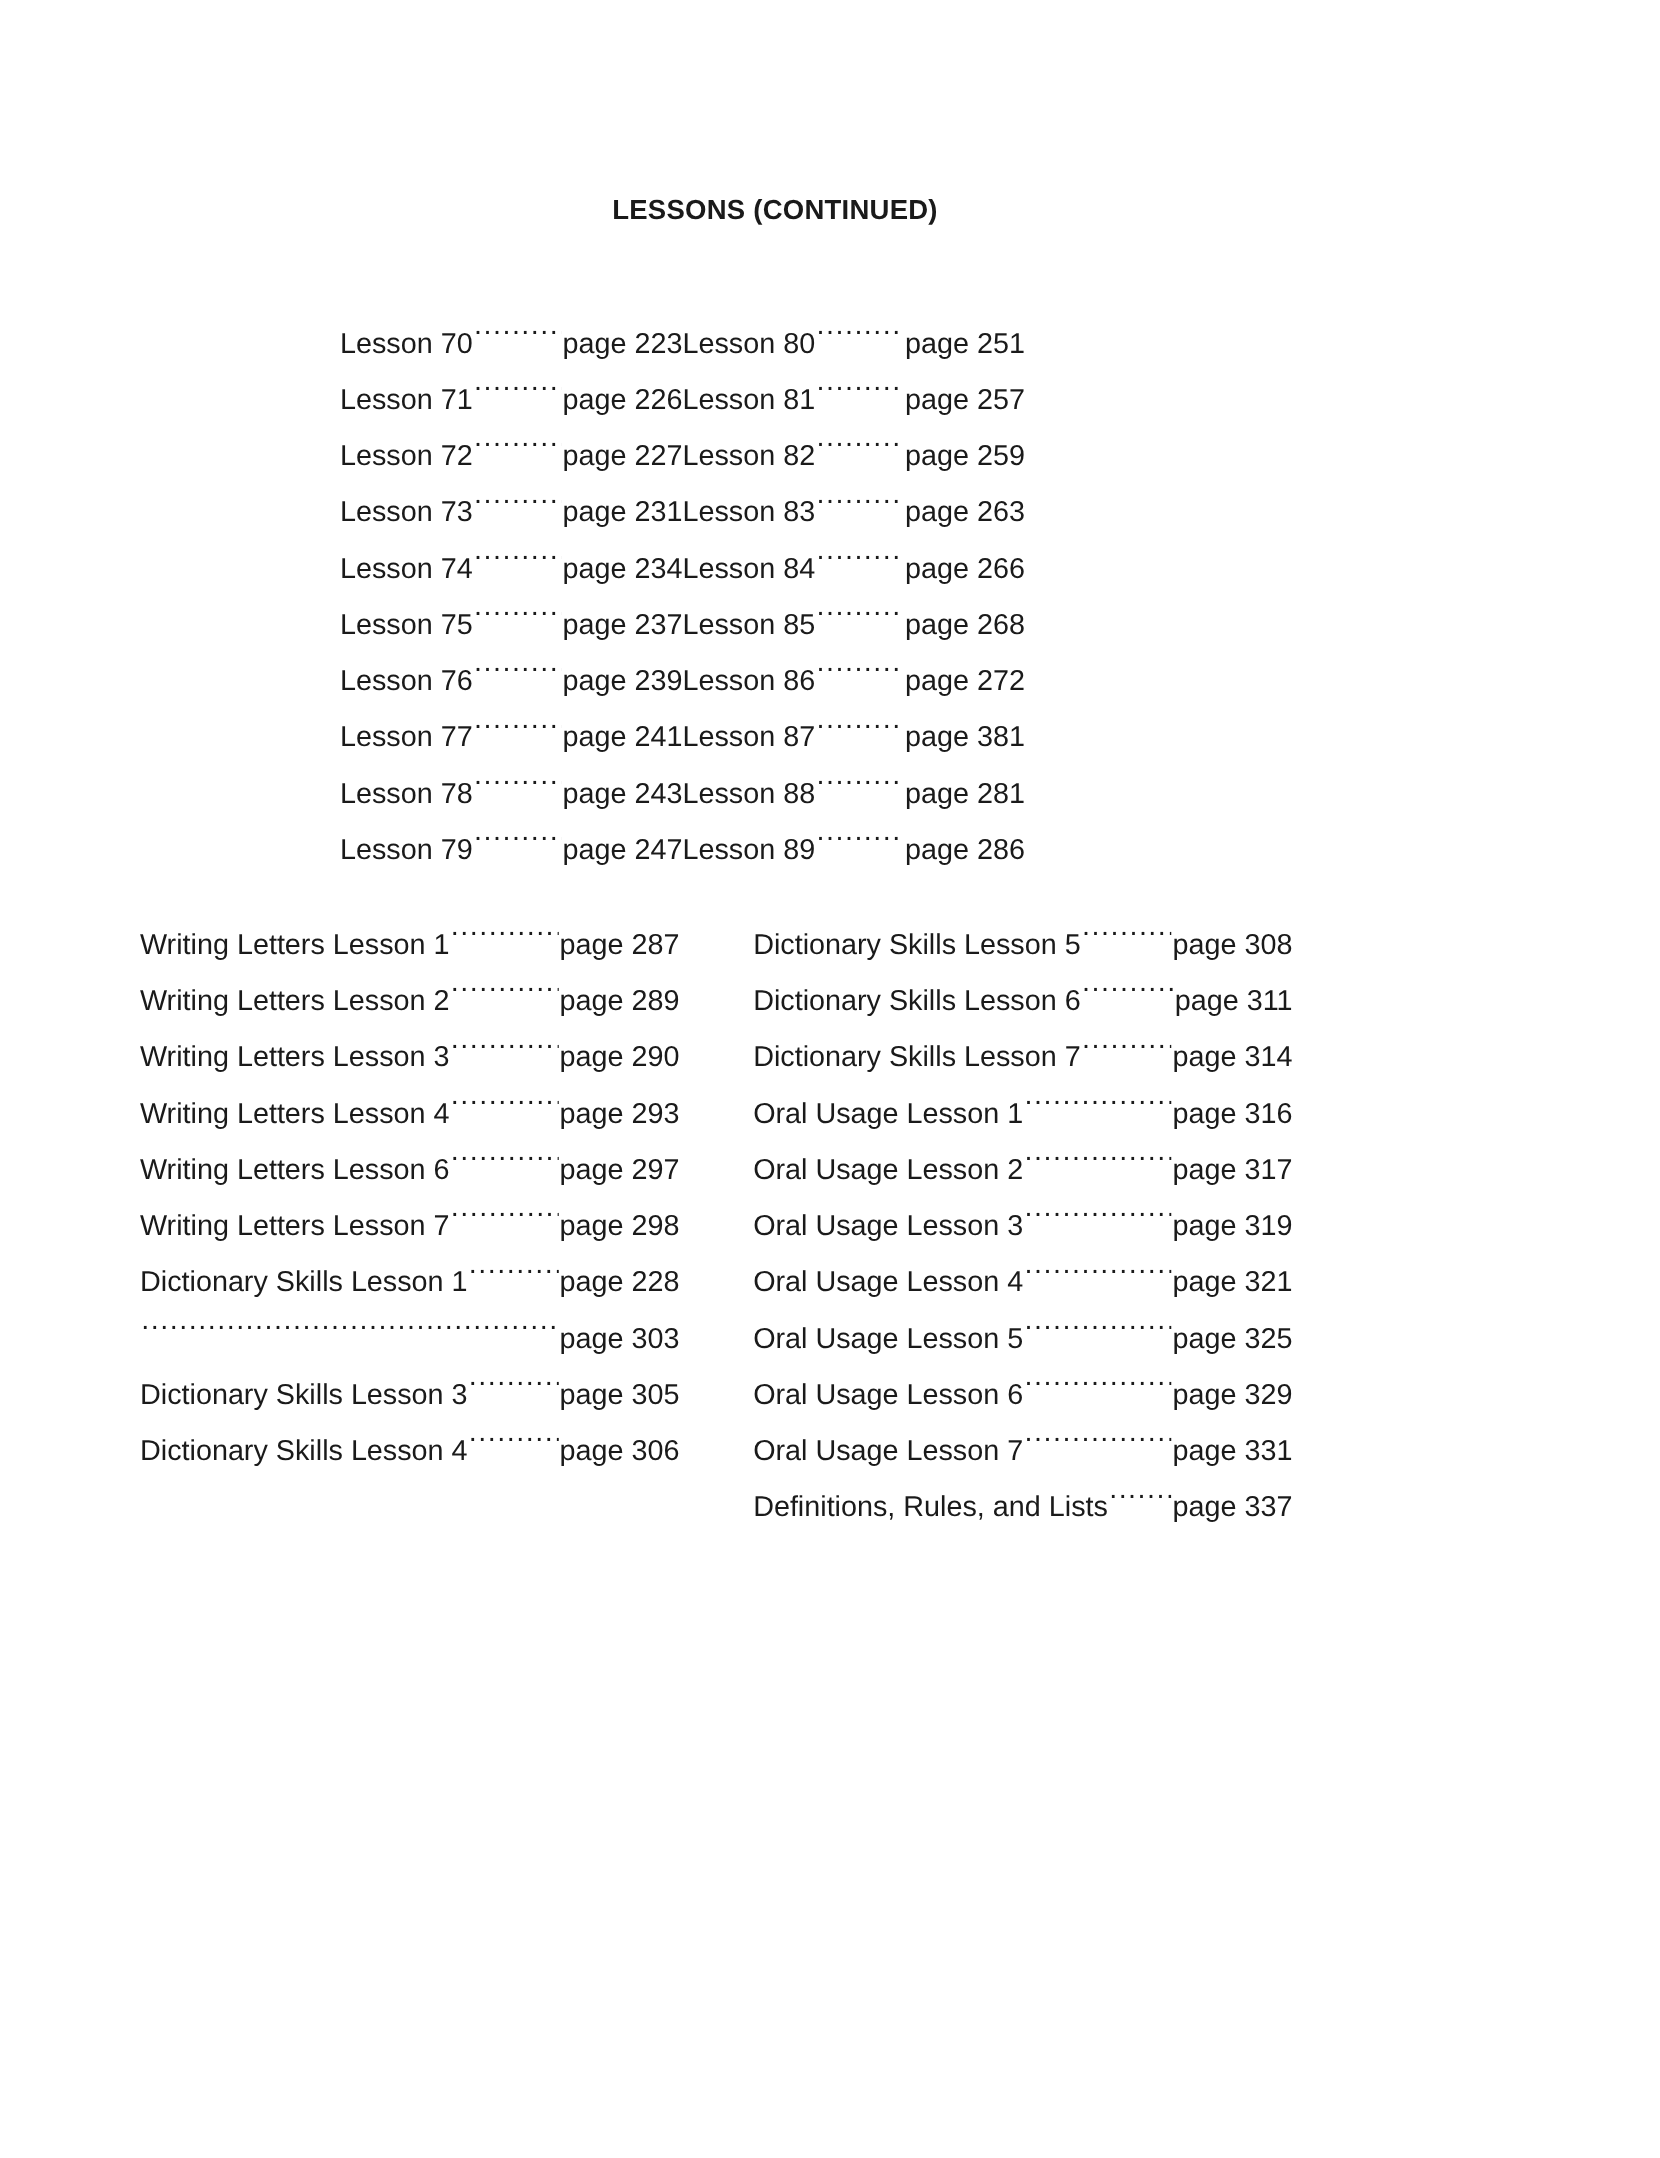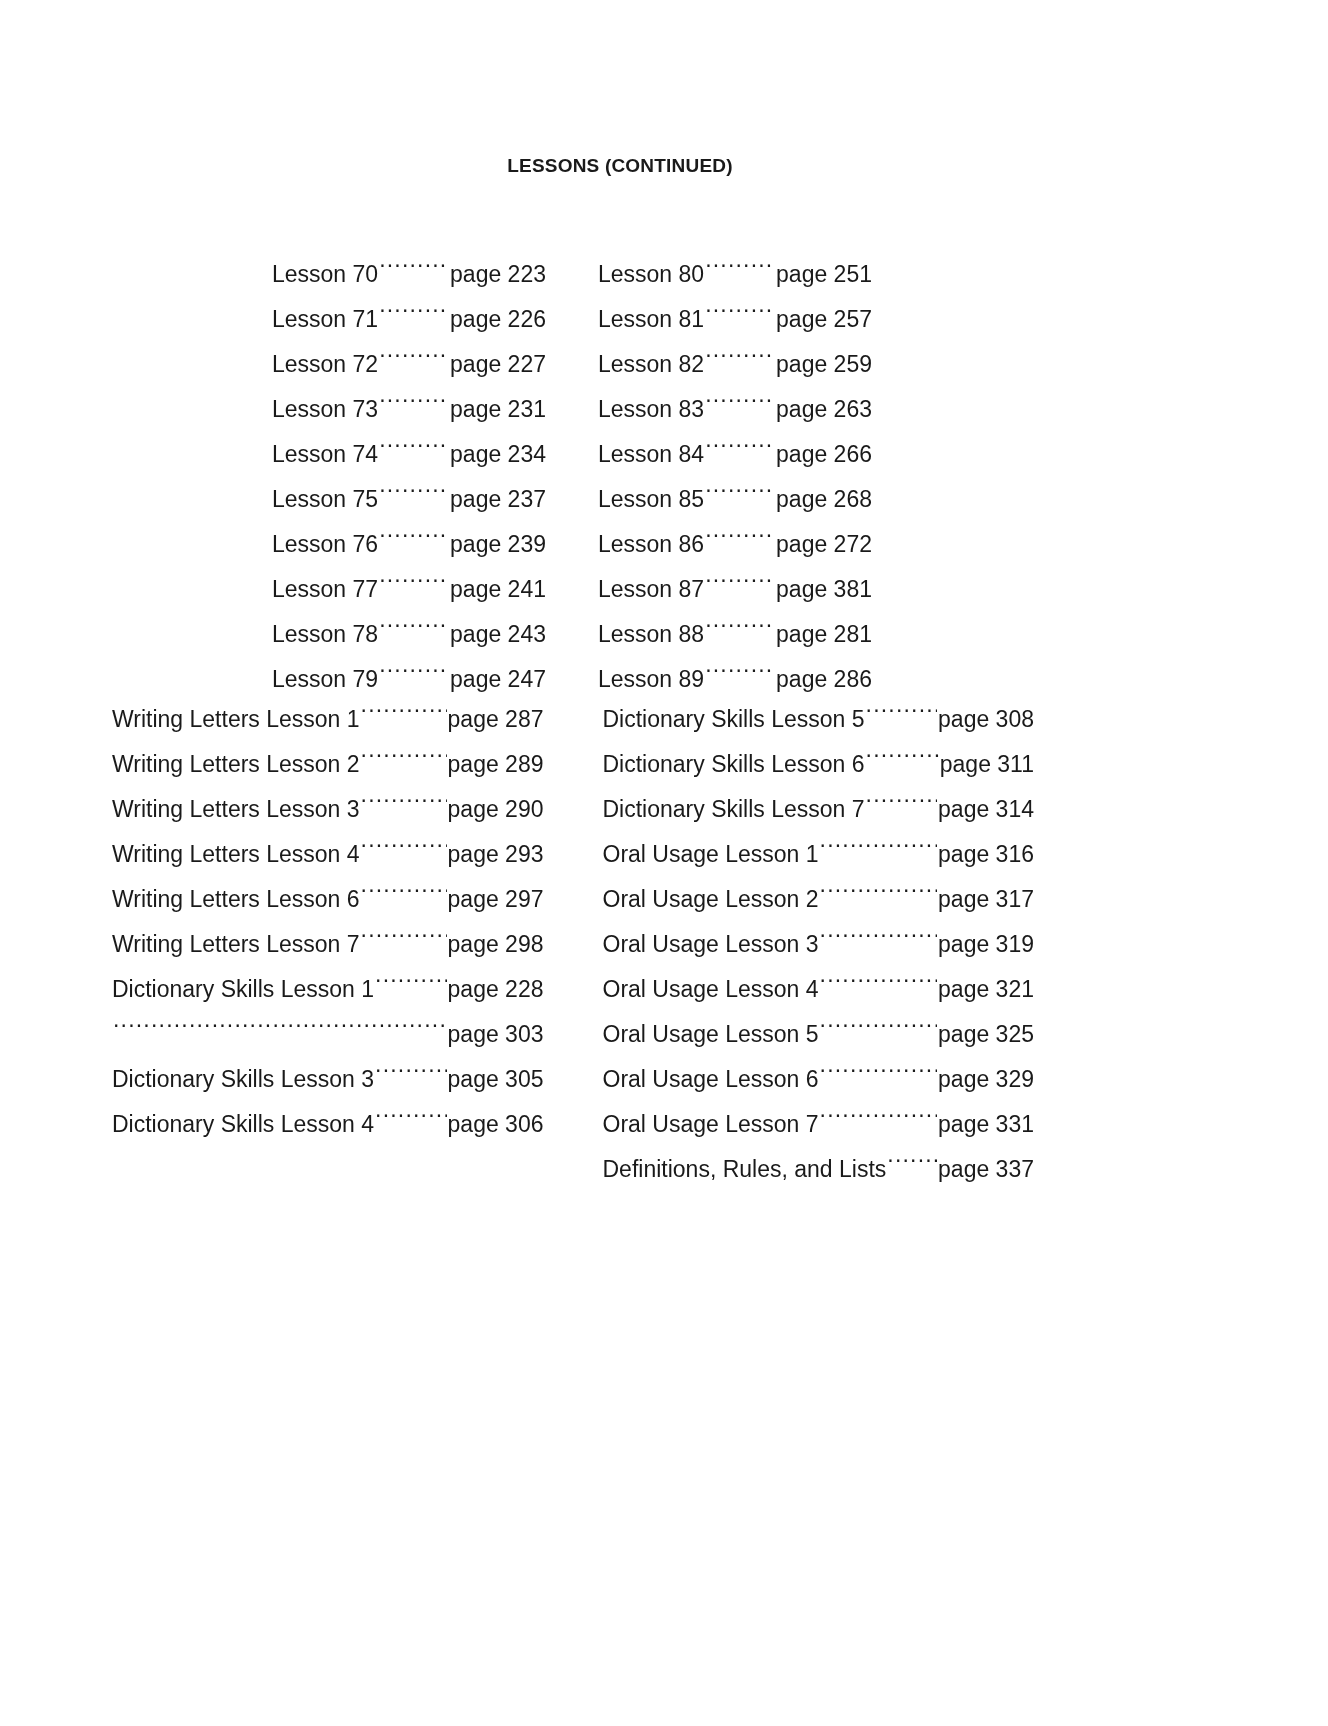--- a/index.html
+++ b/index.html
@@ -19,41 +19,40 @@
     width: 1328px;
     height: 1726px;
     box-sizing: border-box;
   }
   .page-title {
     position: absolute;
     top: 155px;
     left: 0;
     width: 1240px;
     text-align: center;
-    font-size: 19px;
+    font-size: 22px;
     font-weight: bold;
     letter-spacing: 0.2px;
     color: #1a1a1a;
   }
   
   .toc-block-top {
     position: absolute;
     top: 252px;
     left: 272px;
     width: 600px;
     display: flex;
-    gap: 52px;
   }
   .toc-block-top .toc-col {
     width: 274px;
   }
   
   .toc-block-bottom {
     position: absolute;
-    top: 697px;
+    top: 733px;
     left: 112px;
     width: 922px;
     display: flex;
     gap: 59px;
   }
   .toc-block-bottom .toc-col {
     width: 440px;
   }
   .toc-row {
     display: flex;

